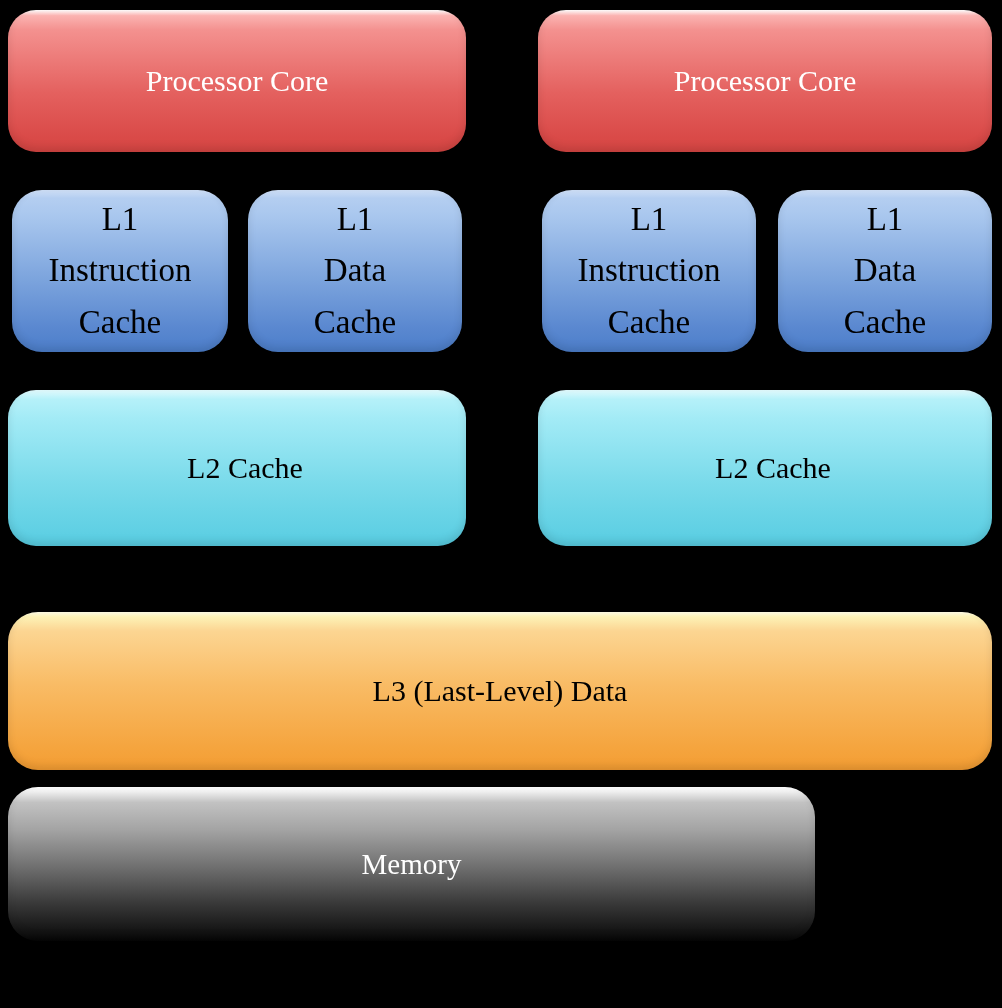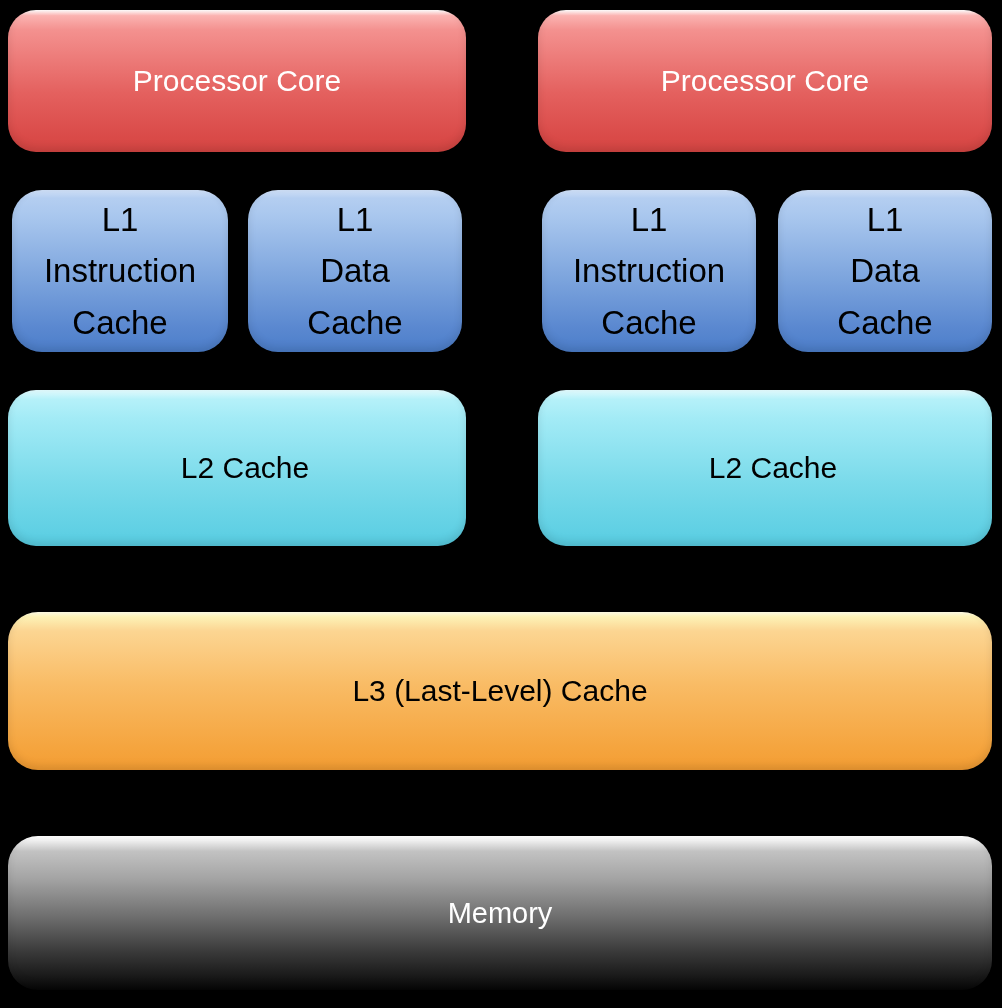--- a/index.html
+++ b/index.html
@@ -6,21 +6,21 @@
     margin: 0;
     padding: 0;
     background: #000;
   }
   .canvas {
     position: relative;
     width: 1002px;
     height: 1008px;
     background: #000;
     overflow: hidden;
-    font-family: Liberation Sans, sans-serif;
+    font-family: Liberation Serif, serif;
   }
   .box {
     position: absolute;
     display: flex;
     align-items: center;
     justify-content: center;
     text-align: center;
     box-sizing: border-box;
     border-radius: 28px;
     box-shadow: 3px 4px 7px rgba(0,0,0,0.75), inset 0 -4px 8px rgba(0,0,0,0.12);
@@ -72,21 +72,21 @@
   
   #core-left   { left: 8px;   top: 10px;  width: 458px; height: 142px; }
   #core-right  { left: 538px; top: 10px;  width: 454px; height: 142px; }
   #l1-instr-left  { left: 12px;  top: 190px; width: 216px; height: 162px; }
   #l1-data-left   { left: 248px; top: 190px; width: 214px; height: 162px; }
   #l1-instr-right { left: 542px; top: 190px; width: 214px; height: 162px; }
   #l1-data-right  { left: 778px; top: 190px; width: 214px; height: 162px; }
   #l2-left  { left: 8px;   top: 390px; width: 458px; height: 156px; }
   #l2-right { left: 538px; top: 390px; width: 454px; height: 156px; }
   #l3-box   { left: 8px;   top: 612px; width: 984px; height: 158px; }
-  #memory-box { left: 8px; top: 836px; width: 984px; height: 154px; }
+  #memory-box { left: 8px; top: 787px; width: 807px; height: 154px; }
 </style>
 </head>
 <body>
 
 <div class="canvas">
 
   <div class="box core" id="core-left">
     <span class="label">Processor Core</span>
   </div>
   <div class="box core" id="core-right">
@@ -115,20 +115,20 @@
   </div>
 
   <div class="box l2" id="l2-left">
     <span class="label">L2 Cache</span>
   </div>
   <div class="box l2" id="l2-right">
     <span class="label">L2 Cache</span>
   </div>
 
   <div class="box l3" id="l3-box">
-    <span class="label">L3 (Last-Level) Cache</span>
+    <span class="label">L3 (Last-Level) Data</span>
   </div>
 
   <div class="box memory" id="memory-box">
     <span class="label">Memory</span>
   </div>
 
 </div>
 
 </body></html>

